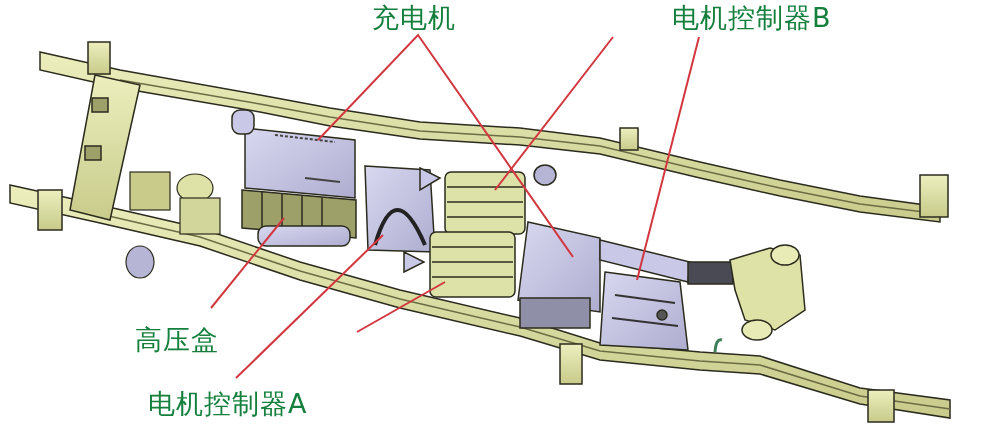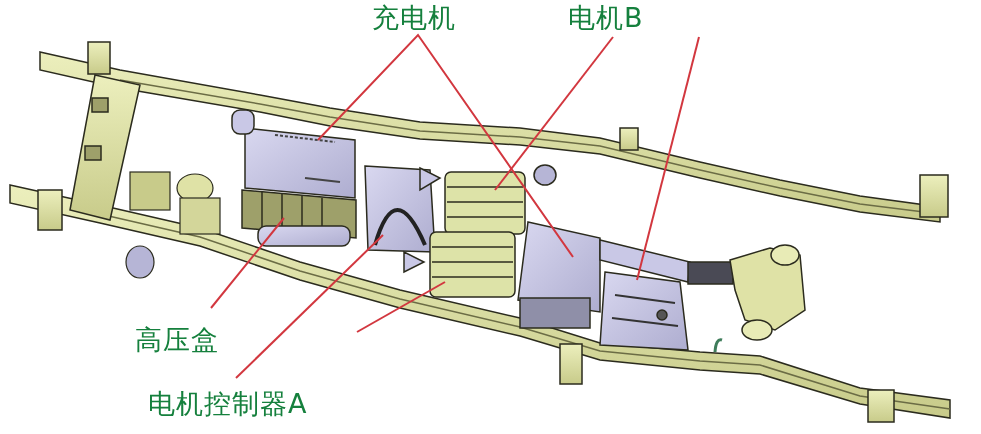--- a/index.html
+++ b/index.html
@@ -117,16 +117,16 @@
       <polyline points="318,140 418,35 573,257"></polyline>
       <line x1="613" y1="37" x2="495" y2="190"></line>
       <line x1="699" y1="37" x2="637" y2="280"></line>
       <line x1="211" y1="308" x2="284" y2="218"></line>
       <line x1="236" y1="378" x2="383" y2="235"></line>
       <line x1="357" y1="332" x2="445" y2="282"></line>
     </g>
   </svg>
 
   <span class="label" style="left:372px;top:4px;">充电机</span>
-  <span class="label" style="left:568px;top:4px;">电机B</span>
+  <span class="label" style="left:672px;top:4px;">电机控制器B</span>
   <span class="label" style="left:135px;top:326px;">高压盒</span>
   <span class="label" style="left:148px;top:390px;text-align:right;">电机控制器A</span>
 </div>
 
 </body></html>

